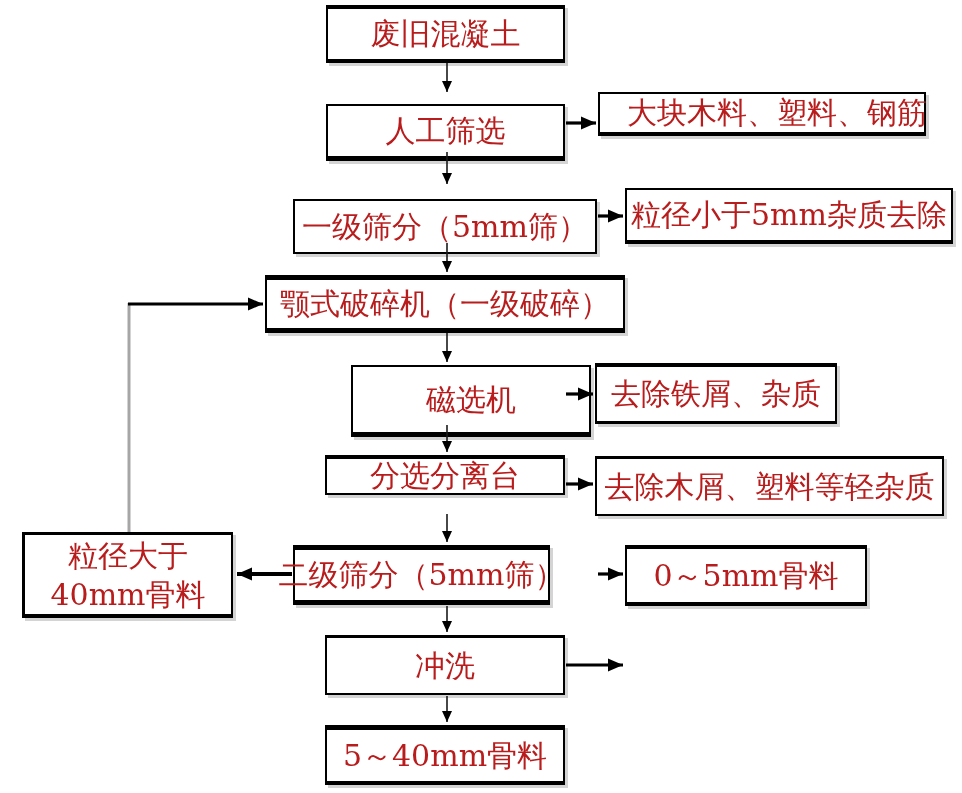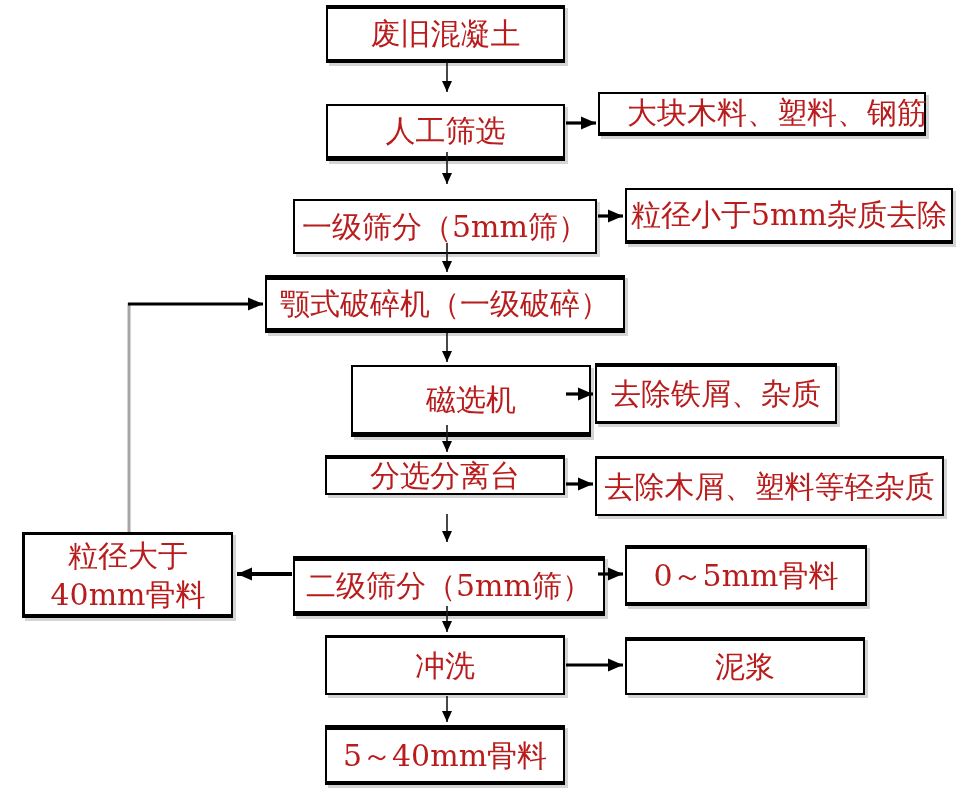--- a/index.html
+++ b/index.html
@@ -55,27 +55,26 @@
 
   <div class="node" style="left:325px;top:455px;width:240px;height:40px;border-width:4px 2px 2px 2px;">分选分离台</div>
 
   <div class="node" style="left:595px;top:456px;width:349px;height:60px;border-width:3px 2px 2px 2px;">去除木屑、塑料等轻杂质</div>
 
   <div class="node two-line" style="left:22px;top:532px;width:211px;height:86px;border-width:3px 2px 4px 3px;text-align:center;">
     <span>粒径大于</span>
     <span>40mm骨料</span>
   </div>
 
-  <div class="node" style="left:293px;top:545px;width:312px;height:60px;border-width:5px 2px 5px 2px;margin-top:11px;">二级筛分（5mm筛）</div>
+  <div class="node" style="left:293px;top:545px;width:257px;height:60px;border-width:5px 2px 5px 2px;">二级筛分（5mm筛）</div>
 
   <div class="node" style="left:625px;top:545px;width:242px;height:61px;border-width:4px 2px 4px 2px;">0～5mm骨料</div>
 
   <div class="node" style="left:325px;top:635px;width:240px;height:60px;border-width:3px 2px 2px 2px;">冲洗</div>
 
-  <div class="node" style="left:625px;top:637px;width:240px;height:58px;border-width:4px 2px 2px 2px;">泥浆</div>
 
   <div class="node" style="left:325px;top:725px;width:240px;height:60px;border-width:5px 2px 4px 2px;">5～40mm骨料</div>
 
   <svg class="arrows" viewBox="0 0 962 793" xmlns="http://www.w3.org/2000/svg">
     <defs>
       <marker id="ah-s" markerUnits="userSpaceOnUse" markerWidth="14" markerHeight="12" refX="12" refY="6" orient="auto">
         <path d="M1,1 L12,6 L1,11 Z" fill="#000000"></path>
       </marker>
       <marker id="ah-l" markerUnits="userSpaceOnUse" markerWidth="18" markerHeight="16" refX="16" refY="7.5" orient="auto">
         <path d="M1,1 L16,7.5 L1,14 Z" fill="#000000"></path>

